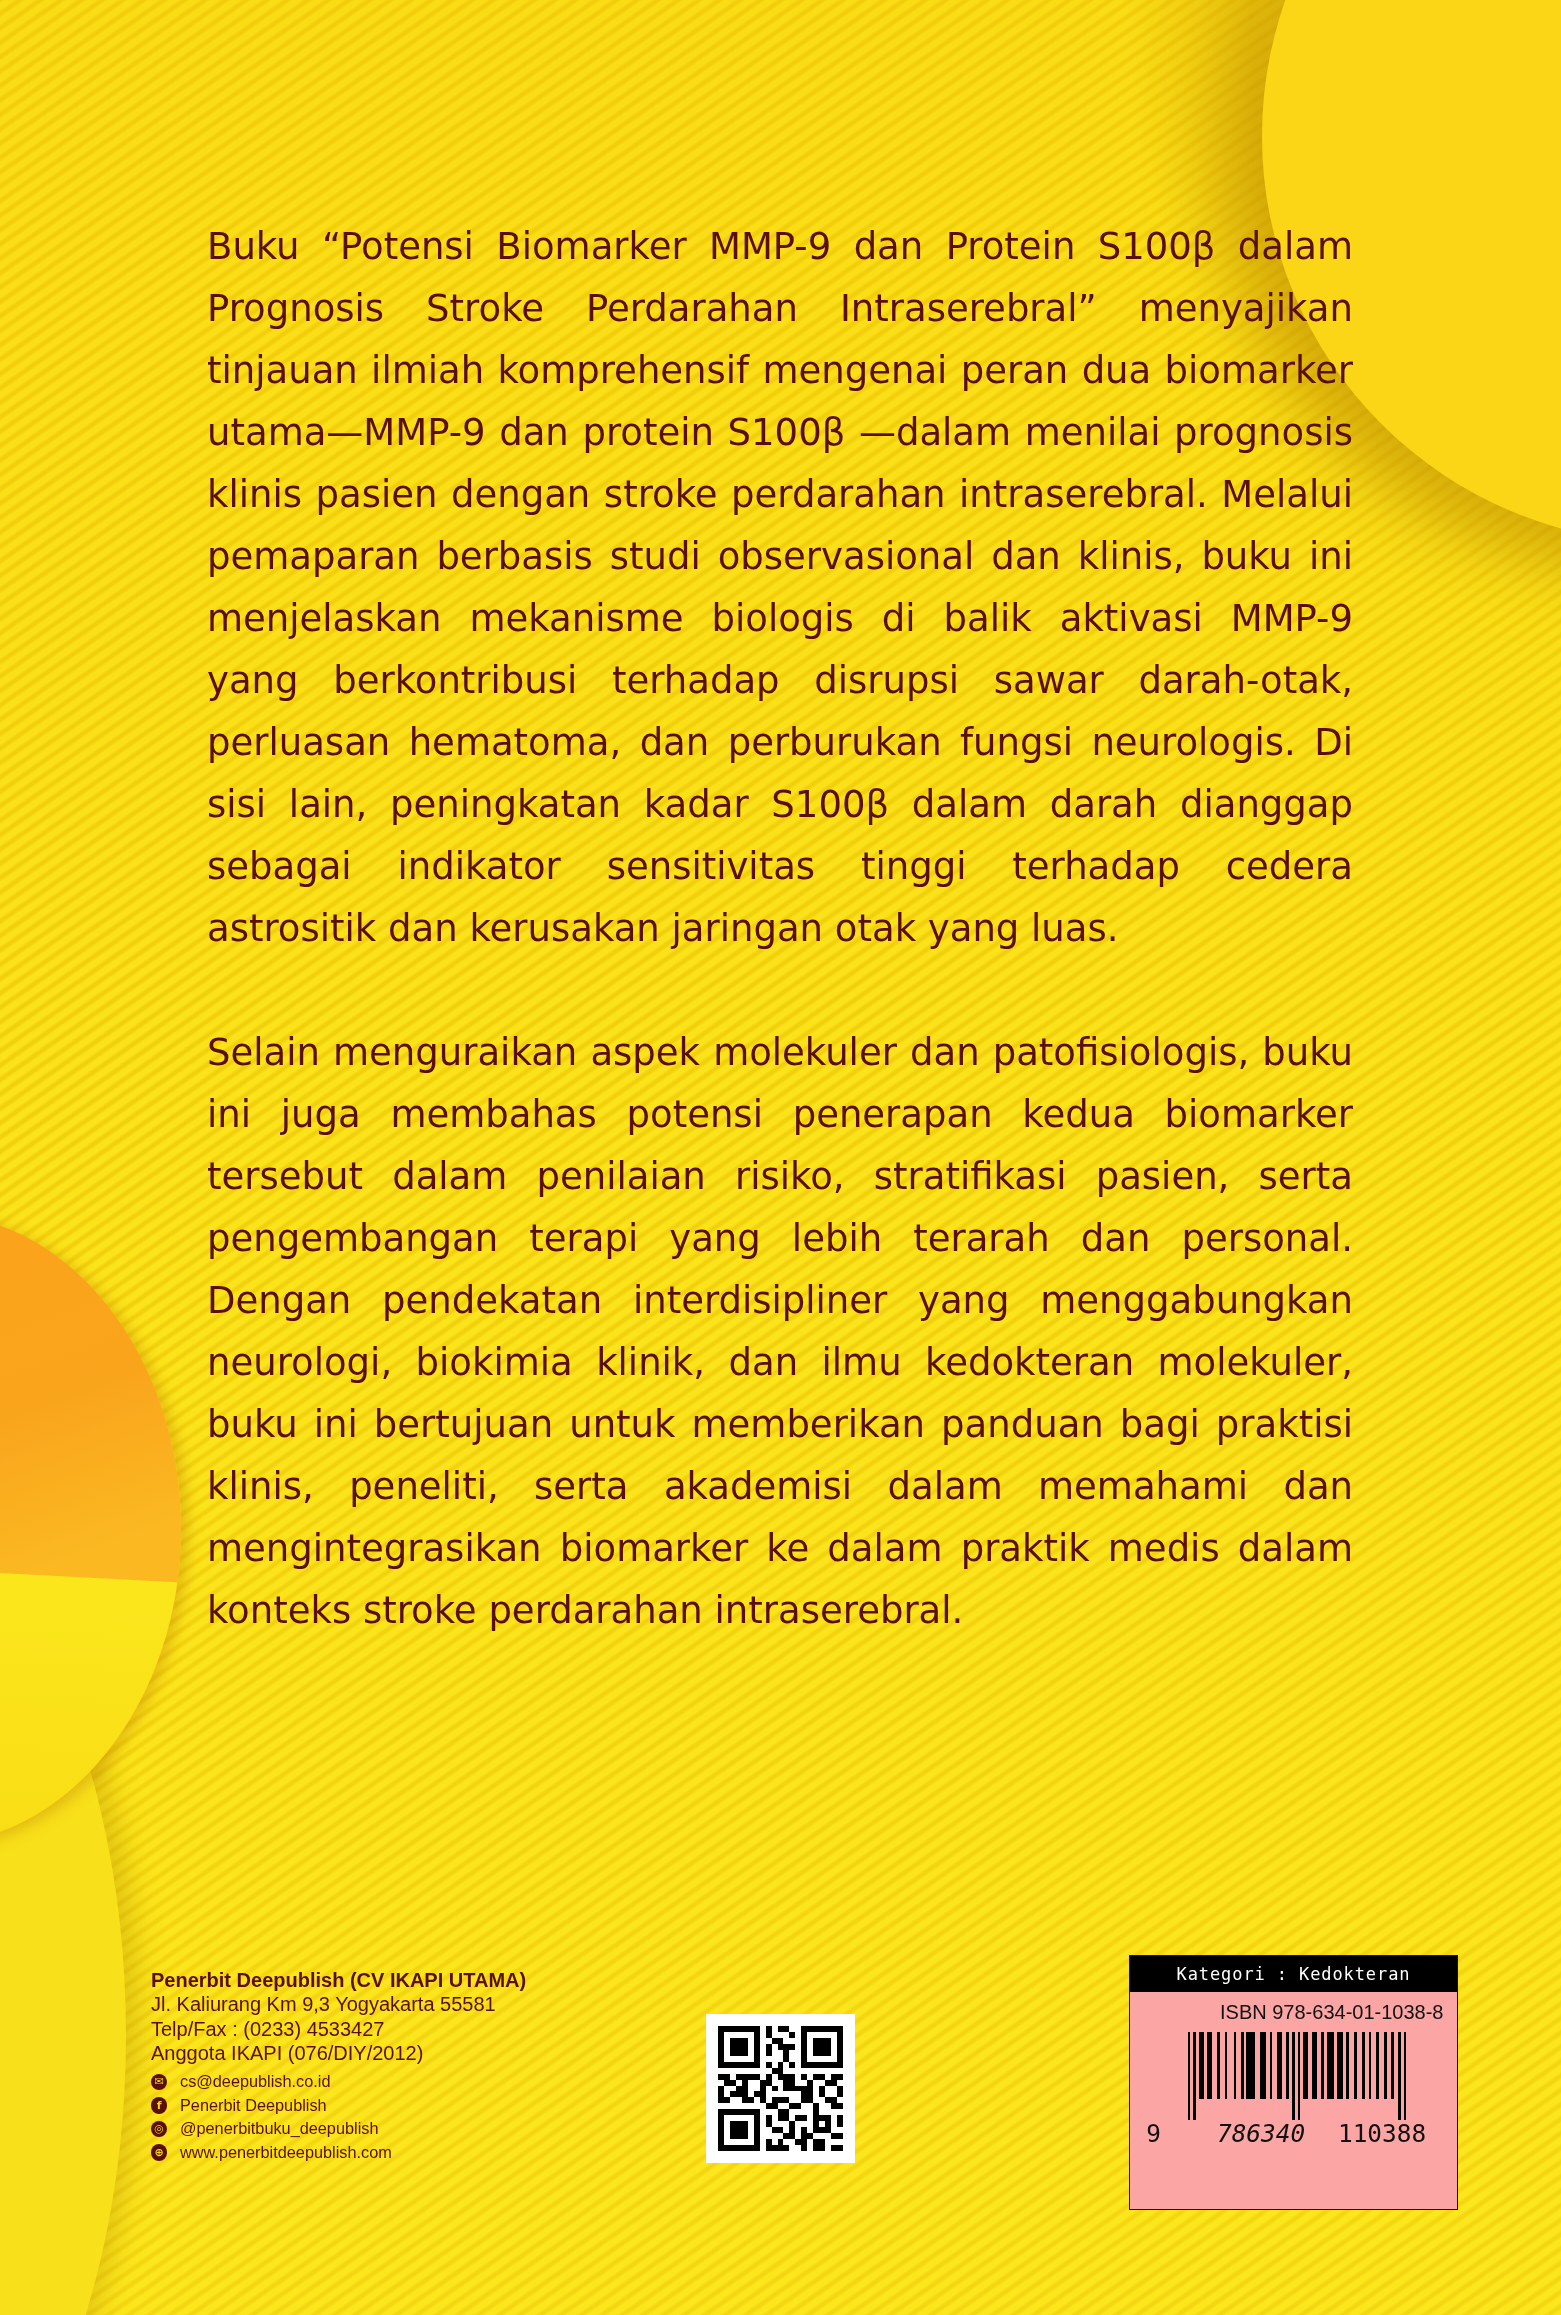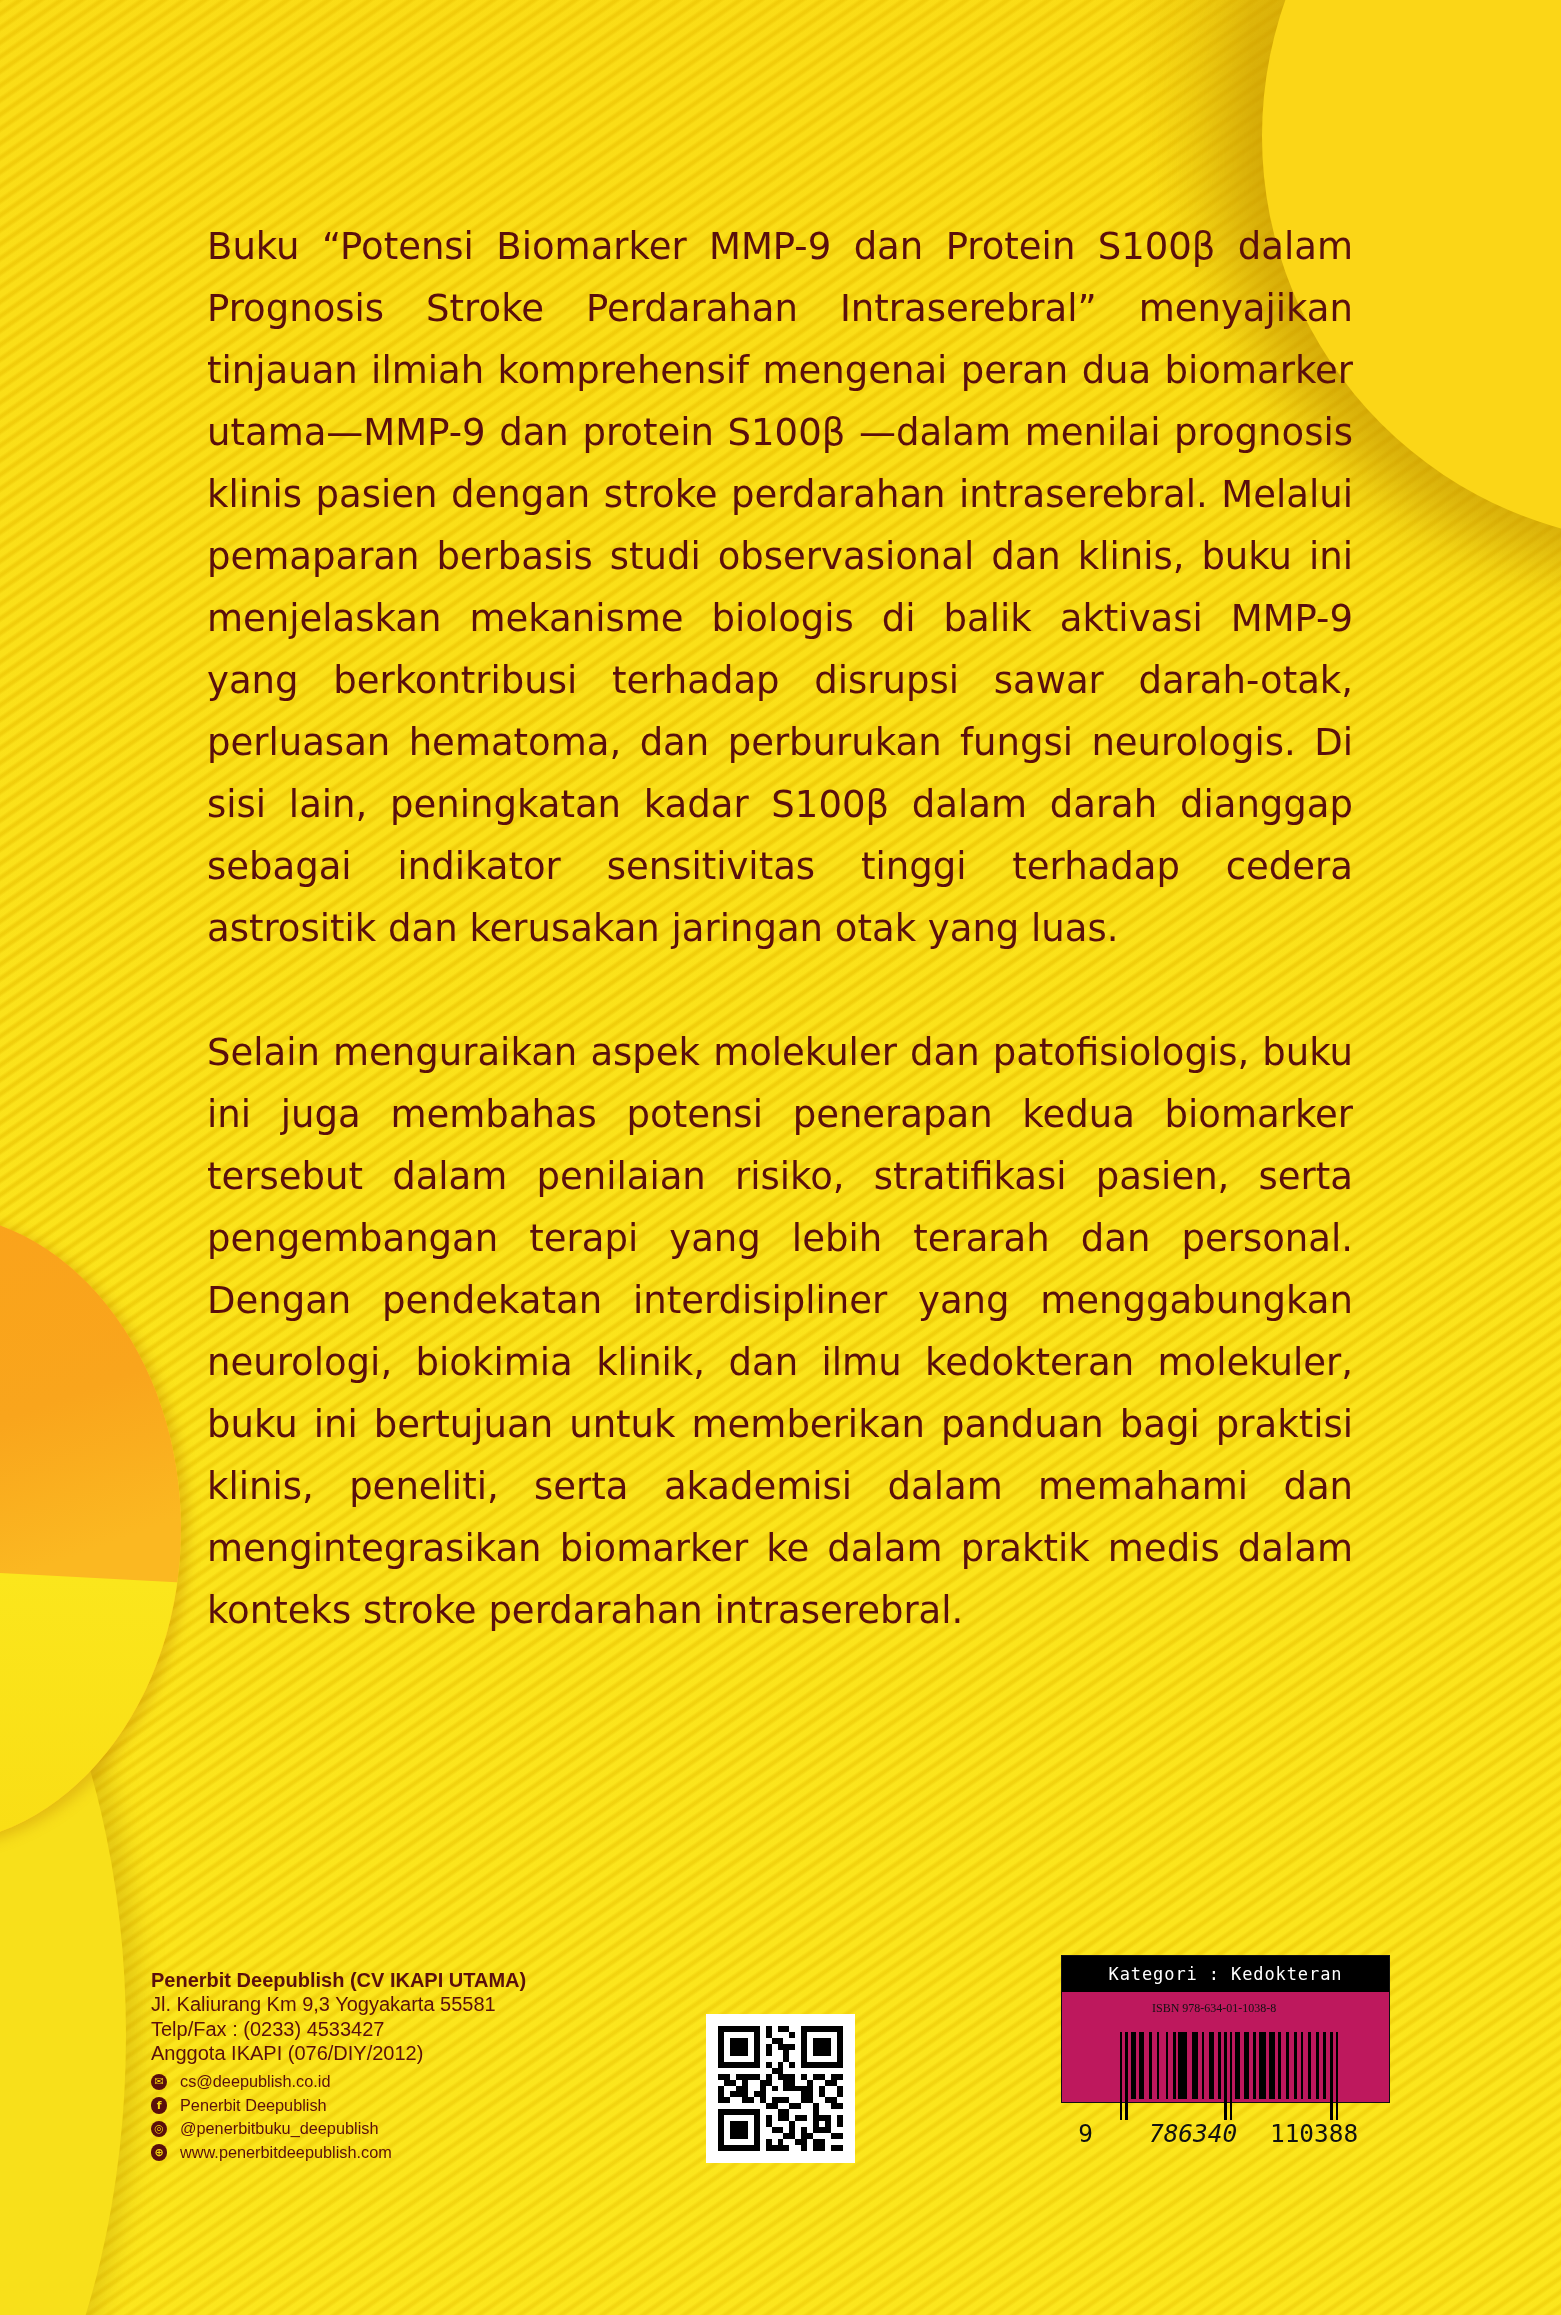--- a/index.html
+++ b/index.html
@@ -73,31 +73,31 @@
     display: inline-flex; align-items: center; justify-content: center;
     font-size: 11px; font-weight: bold; margin-right: 12.7px; flex: none;
     font-family: "DejaVu Sans", sans-serif;
   }
   .qr {
     position: absolute; left: 706px; top: 2014px; width: 149px; height: 149px;
     background: #ffffff; z-index: 2;
   }
   .qr svg { display: block; width: 149px; height: 149px; }
   .isbn-box {
-    position: absolute; left: 1061px; top: 1955px; width: 329px; height: 148px;
-    background: #be185d; border: 1.8px solid #111; box-sizing: border-box; z-index: 2;
+    position: absolute; left: 1129px; top: 1955px; width: 329px; height: 255px;
+    background: #fca5a5; border: 1.8px solid #111; box-sizing: border-box; z-index: 2;
   }
   .isbn-box .cat {
     background: #000; color: #fff; height: 36px; line-height: 36px;
     text-align: center; font-family: "DejaVu Sans Mono", monospace; font-size: 17px;
     letter-spacing: 0.9px;
   }
   .isbn-box .isbn-text {
-    position: absolute; left: 90px; top: 45px; font-family: Liberation Serif, serif;
-    font-size: 12px; color: #111; letter-spacing: 0px;
+    position: absolute; left: 90px; top: 45px; font-family: Liberation Sans, sans-serif;
+    font-size: 20px; color: #111; letter-spacing: 0px;
   }
   .isbn-box .bars { position: absolute; left: 50px; top: 76px; width: 235px; height: 90px; }
   .isbn-box .bars svg { display: block; }
   .isbn-box .digits {
     position: absolute; top: 163px; font-family: "DejaVu Sans Mono", monospace;
     font-size: 24.4px; color: #111;
   }
 </style>
 </head>
 <body>

